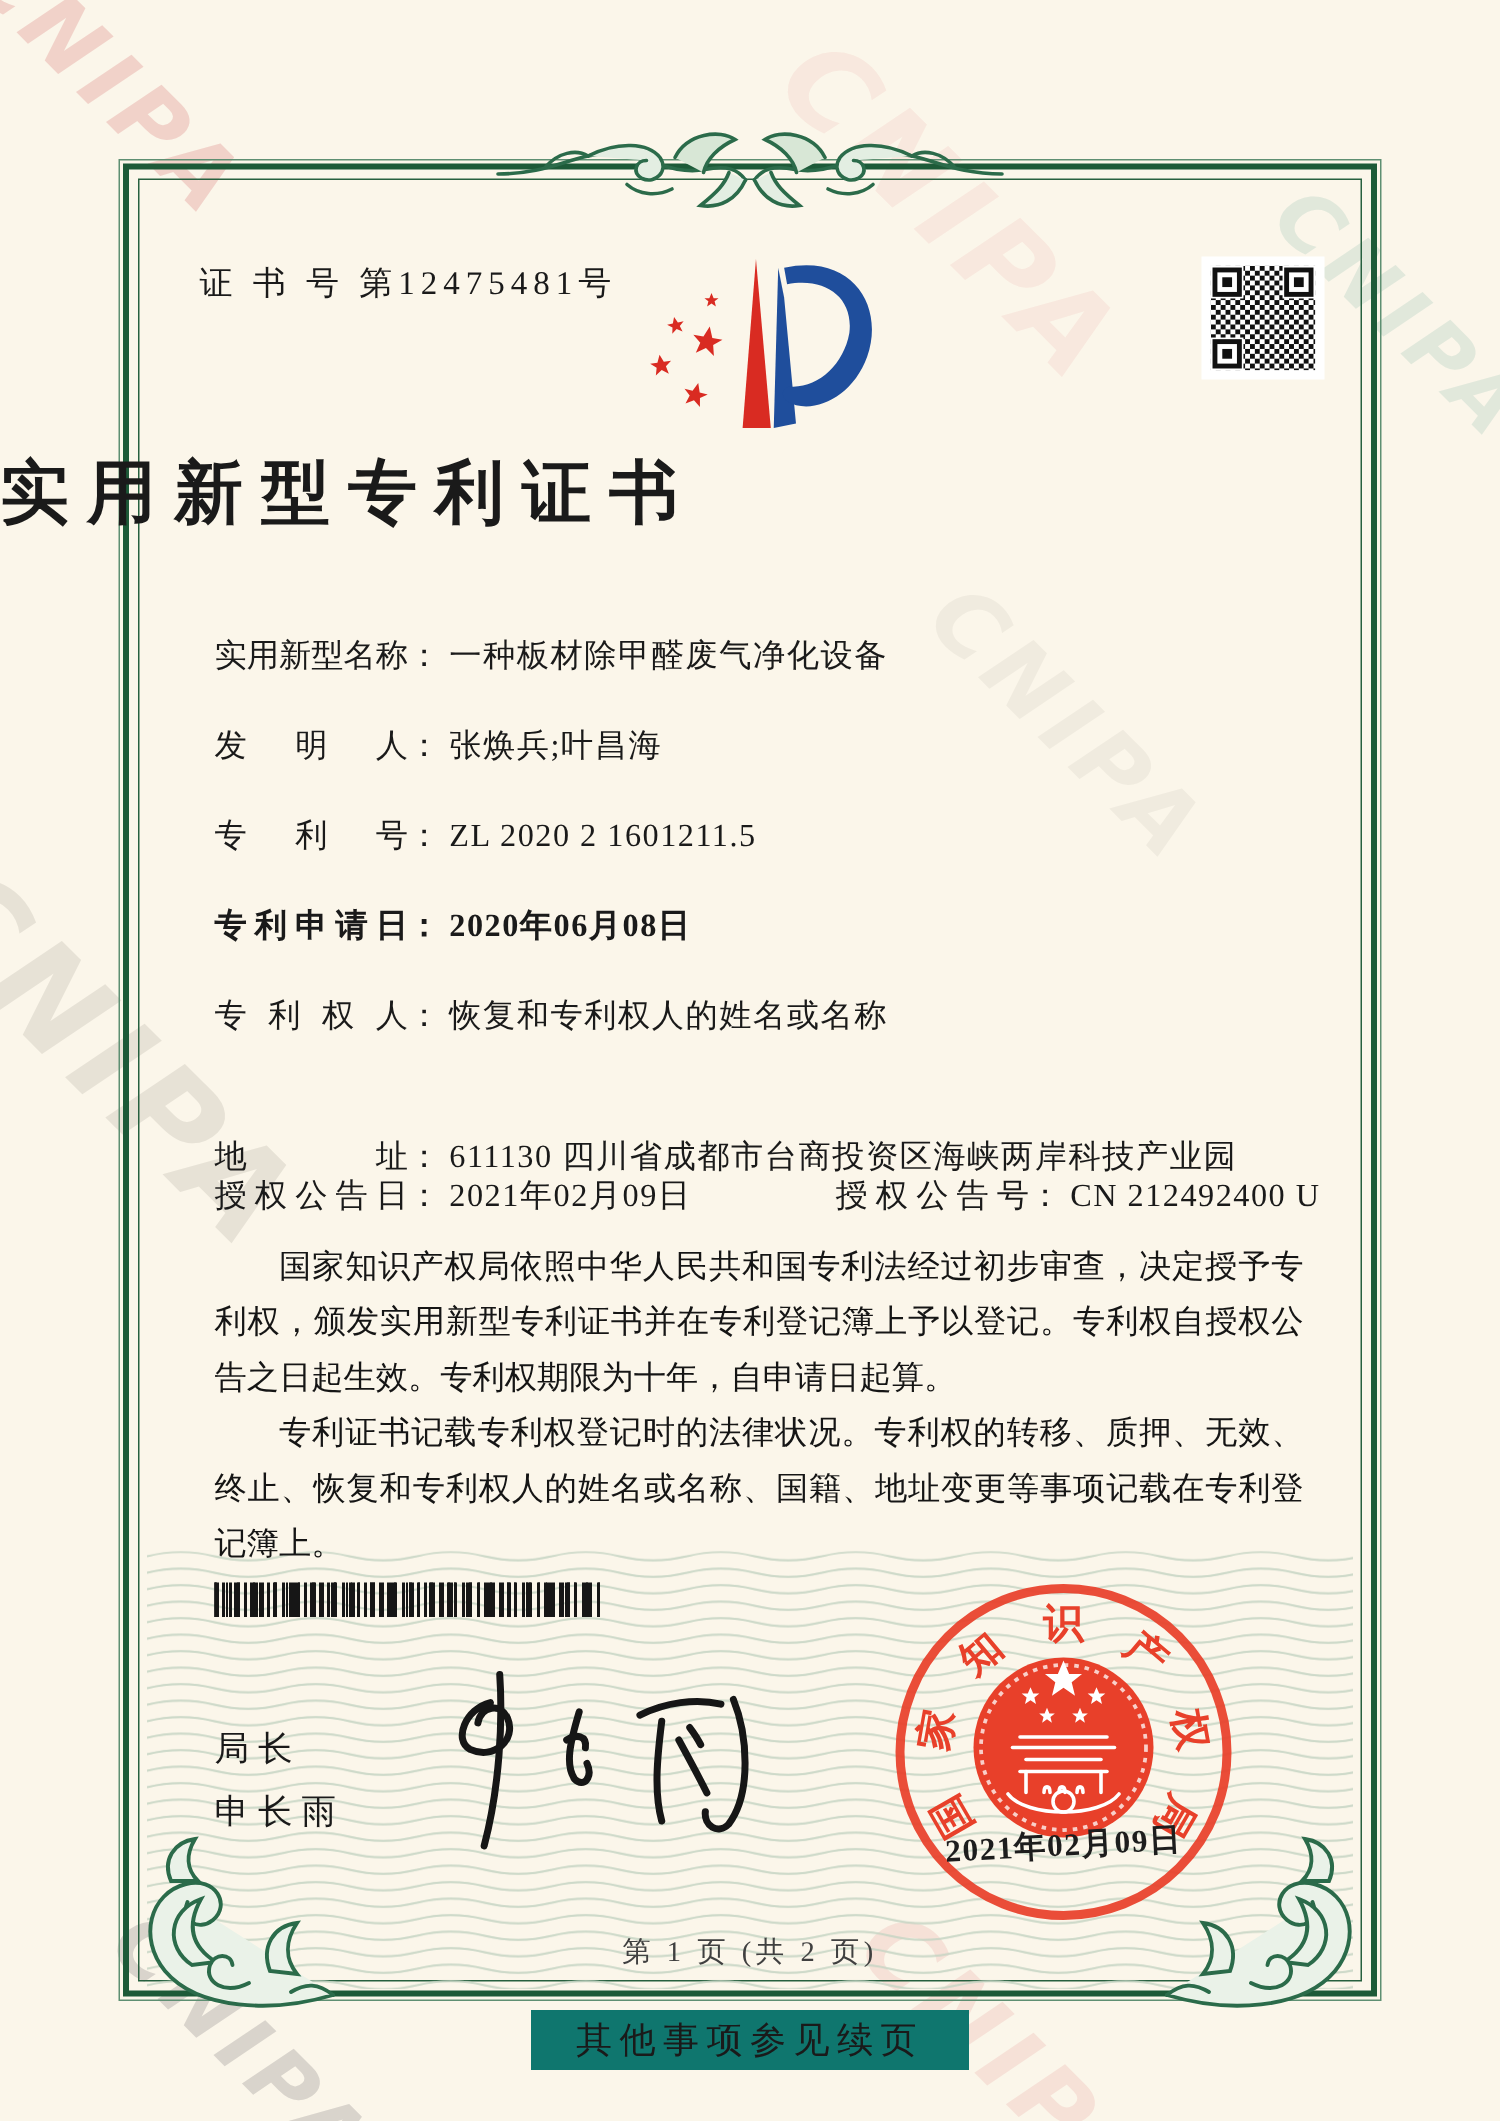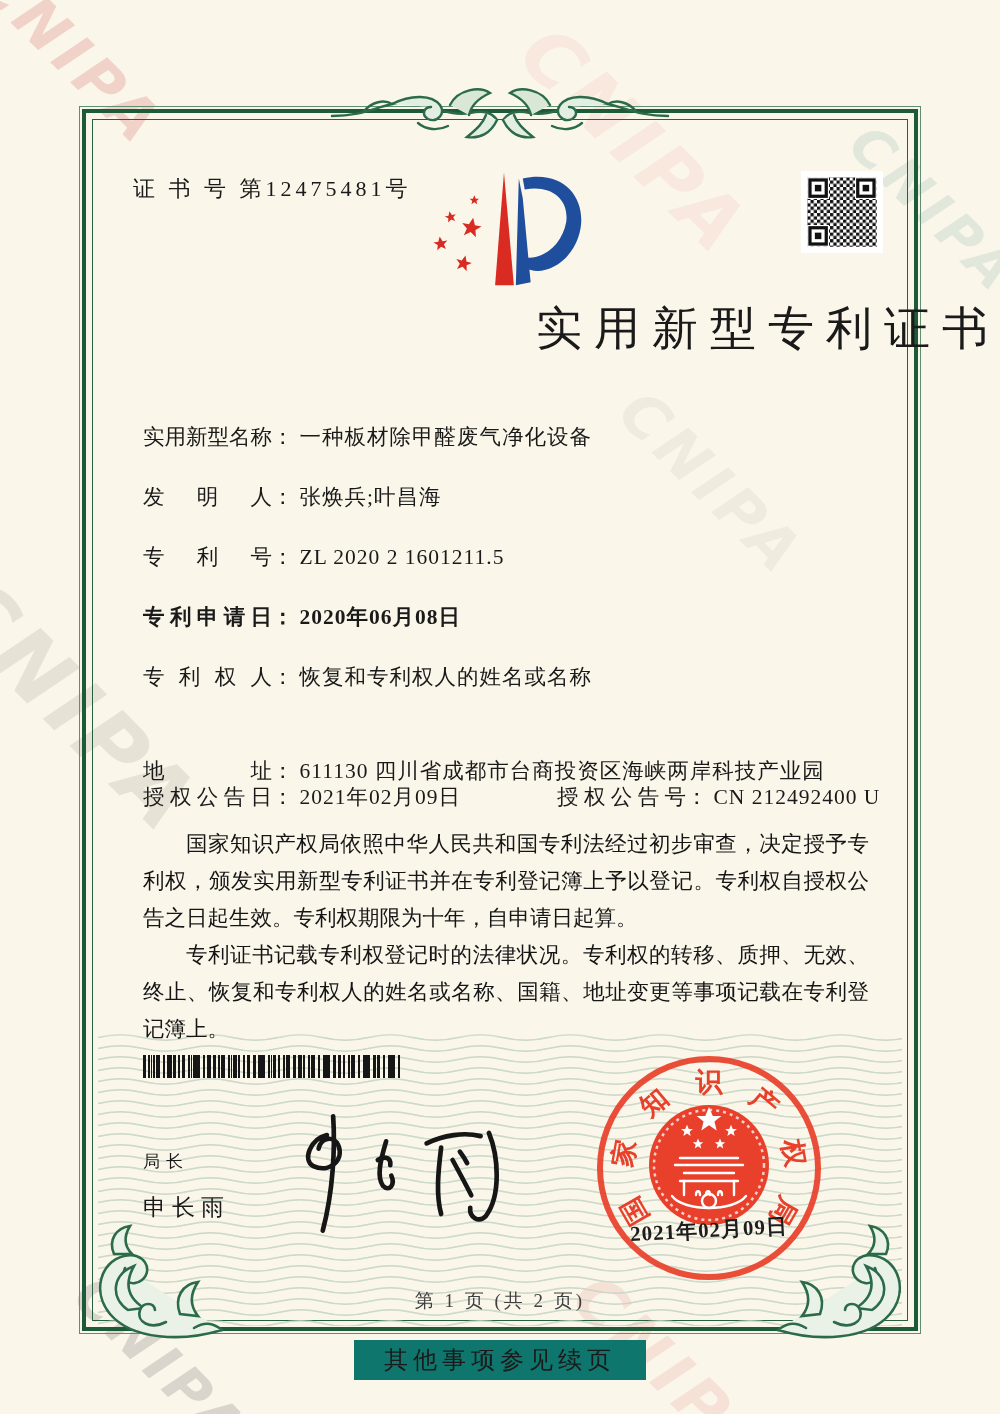--- a/index.html
+++ b/index.html
@@ -21,39 +21,39 @@
   .frame-inner{position:absolute;left:6px;top:6px;right:6px;bottom:6px;border:1px solid #27603f;}
   .waves{position:absolute;left:98px;top:1032px;width:804px;height:294px;z-index:2;}
   .flourish{position:absolute;left:330px;top:78px;width:340px;height:78px;z-index:3;}
   .corner-orn{position:absolute;z-index:3;width:165px;height:135px;}
   .corner-bl{left:62px;top:1218px;}
   .corner-br{left:773px;top:1218px;transform:scaleX(-1);}
   
   .cert-no{position:absolute;left:133px;top:174px;font-size:22px;letter-spacing:4px;z-index:4;text-align:right;}
   .logo{position:absolute;left:418px;top:156px;width:168px;height:138px;z-index:4;}
   .qr{position:absolute;left:801px;top:171px;width:76px;height:76px;z-index:4;background:#fff;padding:3px;}
-  .title{position:absolute;left:0;top:298px;width:100%;text-align:right;font-size:46px;
-         font-weight:400;letter-spacing:12px;z-index:4;}
+  .title{position:absolute;left:0;top:298px;width:100%;text-align:left;font-size:46px;
+         font-weight:700;letter-spacing:12px;z-index:4;}
   
   .frow{position:absolute;left:143px;width:740px;font-size:21.5px;z-index:4;white-space:nowrap;}
   .lbl{display:inline-block;width:129px;text-align:justify;text-align-last:justify;vertical-align:top;}
   .colon{display:inline-block;margin-right:6px;}
   .val{letter-spacing:1px;}
   .grant2{margin-left:96px;}
   
   .body-text{position:absolute;left:143px;top:826px;width:726px;font-size:21.5px;
              line-height:37px;text-align:justify;z-index:4;color:#151515;}
   .body-text p{margin:0;text-indent:2em;}
   
   .barcode{position:absolute;left:143px;top:1055px;width:258px;height:23px;z-index:4;
      background-image:
        repeating-linear-gradient(90deg,#161616 0 2px,transparent 2px 5px),
        repeating-linear-gradient(90deg,#161616 0 1px,transparent 1px 8px),
        repeating-linear-gradient(90deg,#161616 0 3px,transparent 3px 13px);}
-  .signer-title{position:absolute;left:143px;top:1150px;font-size:17px;letter-spacing:6px;z-index:4;}
+  .signer-title{position:absolute;left:143px;top:1150px;font-size:23px;letter-spacing:6px;z-index:4;}
   .signer-name{position:absolute;left:143px;top:1192px;font-size:23px;letter-spacing:6px;z-index:4;}
   .signature{position:absolute;left:285px;top:1106px;width:250px;height:135px;z-index:4;}
   
   .seal{position:absolute;left:597px;top:1056px;width:224px;height:224px;z-index:5;}
   .seal-ring{position:absolute;left:0;top:0;width:212px;height:212px;border:6px solid rgba(232,64,42,.93);
              border-radius:50%;}
   .ring-char{position:absolute;left:50%;top:50%;width:30px;height:30px;margin:-15px 0 0 -15px;
              font-size:27px;font-weight:700;color:#e8402a;text-align:center;line-height:30px;}
   .rc0{transform:rotate(-120deg) translateY(-86px);}
   .rc1{transform:rotate(-80deg) translateY(-86px);}

